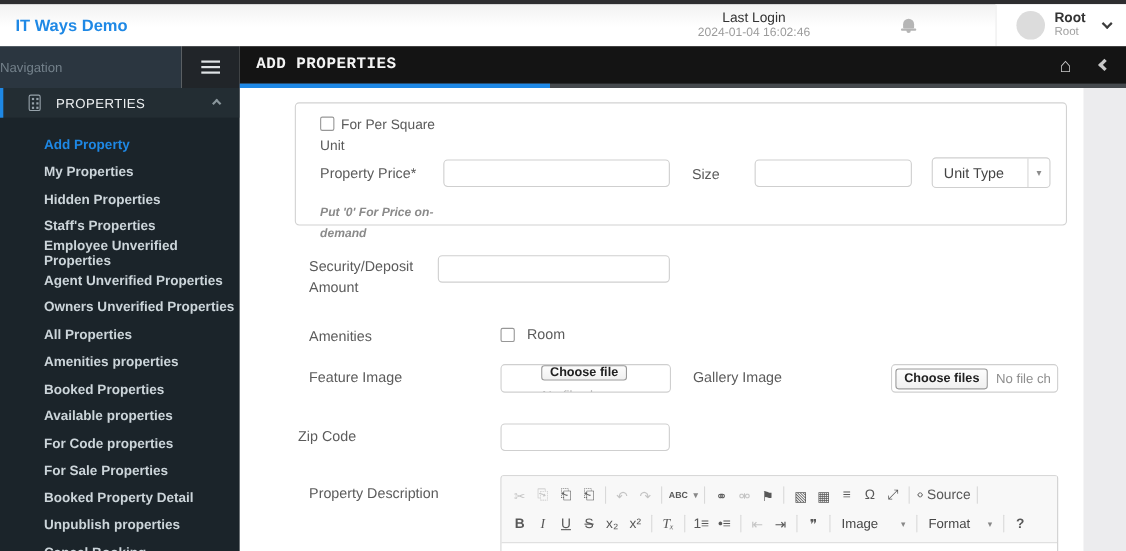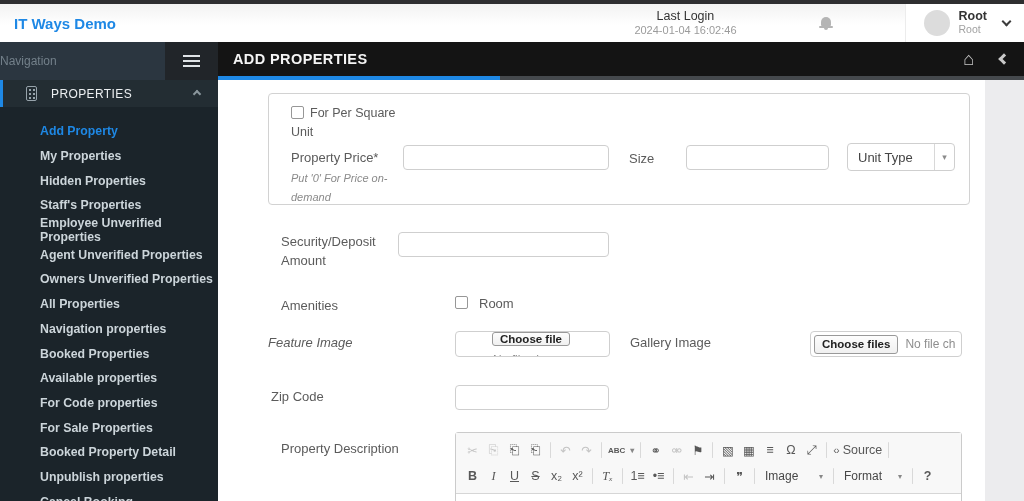--- a/index.html
+++ b/index.html
@@ -34,21 +34,21 @@
   .chev-left{ transform:rotate(135deg); color:#c9c9c9; width:8px; height:8px; border-width:3px; }
   
   .nav-row{ display:flex; height:38px; }
   .nav-left{ width:165px; background:#2b3640; color:#73808a; font-size:12px; display:flex; align-items:center; }
   .nav-toggle{ width:53px; background:#212529; display:flex; align-items:center; justify-content:center; cursor:pointer; }
   .hamburger{ width:17px; height:2px; background:#dfe3e6; box-shadow:0 -5px 0 #dfe3e6, 0 5px 0 #dfe3e6; }
   .page-header{
     flex:1; position:relative; background:#141414; display:flex; align-items:center;
     padding-left:15px; border-bottom:4px solid #45494d;
   }
-  .page-title{ font-size:14.5px; font-weight:bold; letter-spacing:.4px; color:#f4f4f4; }
+  .page-title{ font-size:14.5px; font-weight:bold; letter-spacing:.4px; color:#f4f4f4;font-family:Liberation Mono, monospace; }
   .tab-underline{ position:absolute; left:0; bottom:-4px; width:282px; height:4px; background:#1e88e5; }
   .ph-icons{ position:absolute; right:16px; display:flex; align-items:center; gap:26px; }
   .home-glyph{ font-size:18px; color:#c7c7c7; line-height:1; cursor:pointer; }
   
   .body{ display:flex; height:421px; }
   .sidebar{ width:218px; background:#1b242a; flex:none; }
   .side-section{
     height:27px; background:#232d33; border-left:3px solid #1e88e5;
     display:flex; align-items:center; padding:0 18px 0 23px; cursor:pointer;
   }
@@ -64,38 +64,38 @@
   .content{ position:relative; flex:1; background:#fff;padding-left:16px; }
   .gutter{ position:absolute; right:0; top:0; bottom:0; width:39px; background:#ececee; }
   .flabel{ position:absolute; font-size:13px; color:#5b5b5b; line-height:19px; }
   .tinput{ position:absolute; height:25px; border:1px solid #cfcfcf; border-radius:4px; background:#fff; font-size:13px; padding:0 8px; color:#333; outline:none; }
   .cbx{ display:inline-block; width:13px; height:13px; border:1px solid #979797; border-radius:2px; background:#fff; flex:none; cursor:pointer; }
   
   .price-box{ position:absolute; left:50px; top:13px; width:702px; height:112px; border:1px solid #d2d2d2; border-radius:4px; background:#fff; }
   .cb-row{ position:absolute; left:22px; top:10px; width:118px; font-size:12.5px; color:#5b5b5b; line-height:19px; cursor:pointer; }
   .cb-row .cbx{ float:left; margin:2px 6px 0 0; }
   .price-label{ left:22px; top:54px; }
-  .price-hint{ position:absolute; left:22px; top:75px; width:118px; font-size:11px; font-style:italic; color:#8a8a8a; line-height:19px; }
+  .price-hint{ position:absolute; left:22px; top:90px; width:118px; font-size:11px; font-style:italic; color:#8a8a8a; line-height:19px;font-weight:bold; }
   .price-input{ left:134px; top:51px; width:206px; }
   .size-label{ left:360px; top:55px; }
   .size-input{ left:417px; top:51px; width:143px; }
   .unit-select{
     position:absolute; left:578px; top:49px; width:108px; height:28px;
     border:1px solid #cfcfcf; border-radius:4px; background:#fff;
     display:flex; align-items:center; cursor:pointer;
   }
   .unit-select-value{ flex:1; padding-left:10px; font-size:13px; color:#444; }
   .sel-caret{ width:20px; height:100%; border-left:1px solid #d8d8d8; display:flex; align-items:center; justify-content:center; color:#8b8b8b; font-size:9px; }
   .sel-caret::after{ content:"▾"; }
   
   .deposit-label{ left:63px; top:152px; width:118px; }
   .deposit-input{ left:180px; top:152px; width:211px; }
   .amenities-label{ left:63px; top:216px; }
-  .amenity-row{ position:absolute; left:237px; top:216px; display:flex; align-items:flex-start; gap:11px; font-size:13px; color:#5b5b5b; cursor:pointer; }
-  .feature-label{ left:50px; top:253px;font-style:italic; }
+  .amenity-row{ position:absolute; left:237px; top:216px; display:flex; align-items:flex-end; gap:11px; font-size:13px; color:#5b5b5b; cursor:pointer; }
+  .feature-label{ left:63px; top:253px; }
   .file-box{ position:absolute; height:26px; border:1px solid #cfcfcf; border-radius:4px; background:#fff; display:flex; align-items:center; padding:0 6px 0 3px; gap:7px; cursor:pointer; }
   .feature-file{ left:237px; top:251px; width:155px;flex-direction:column; }
   .gallery-label{ left:412px; top:253px; }
   .gallery-file{ left:592px; top:251px; width:152px; }
   .file-btn{ height:19px; padding:0 7px; border:1px solid #999; border-radius:3px; background:linear-gradient(#fdfdfd,#f0f0f0); font-size:11.5px; font-weight:600; color:#222; display:flex; align-items:center; white-space:nowrap; }
   .file-status{ font-size:12px; color:#8e8e8e; white-space:nowrap; overflow:hidden; }
   .zip-label{ left:53px; top:307px; }
   .zip-input{ left:237px; top:305px; width:154px; }
   .desc-label{ left:63px; top:359px; }
   
@@ -171,21 +171,21 @@
       <ul class="side-items">
 
       <li class="side-item active">Add Property</li>
           <li class="side-item">My Properties</li>
           <li class="side-item">Hidden Properties</li>
           <li class="side-item">Staff's Properties</li>
           <li class="side-item">Employee Unverified Properties</li>
           <li class="side-item">Agent Unverified Properties</li>
           <li class="side-item">Owners Unverified Properties</li>
           <li class="side-item">All Properties</li>
-          <li class="side-item">Navigation properties</li>
+          <li class="side-item">Amenities properties</li>
           <li class="side-item">Booked Properties</li>
           <li class="side-item">Available properties</li>
           <li class="side-item">For Code properties</li>
           <li class="side-item">For Sale Properties</li>
           <li class="side-item">Booked Property Detail</li>
           <li class="side-item">Unpublish properties</li>
           <li class="side-item">Cancel Booking</li>
         </ul>
     </aside>
 

